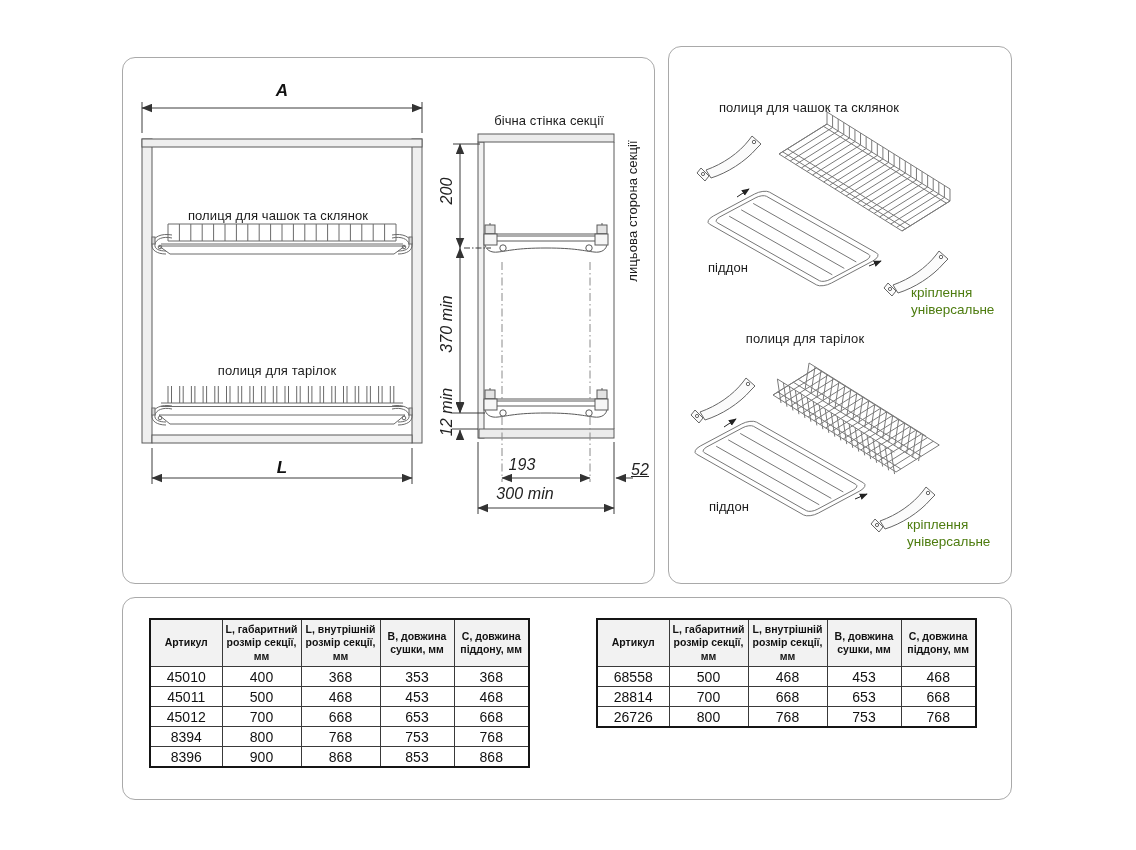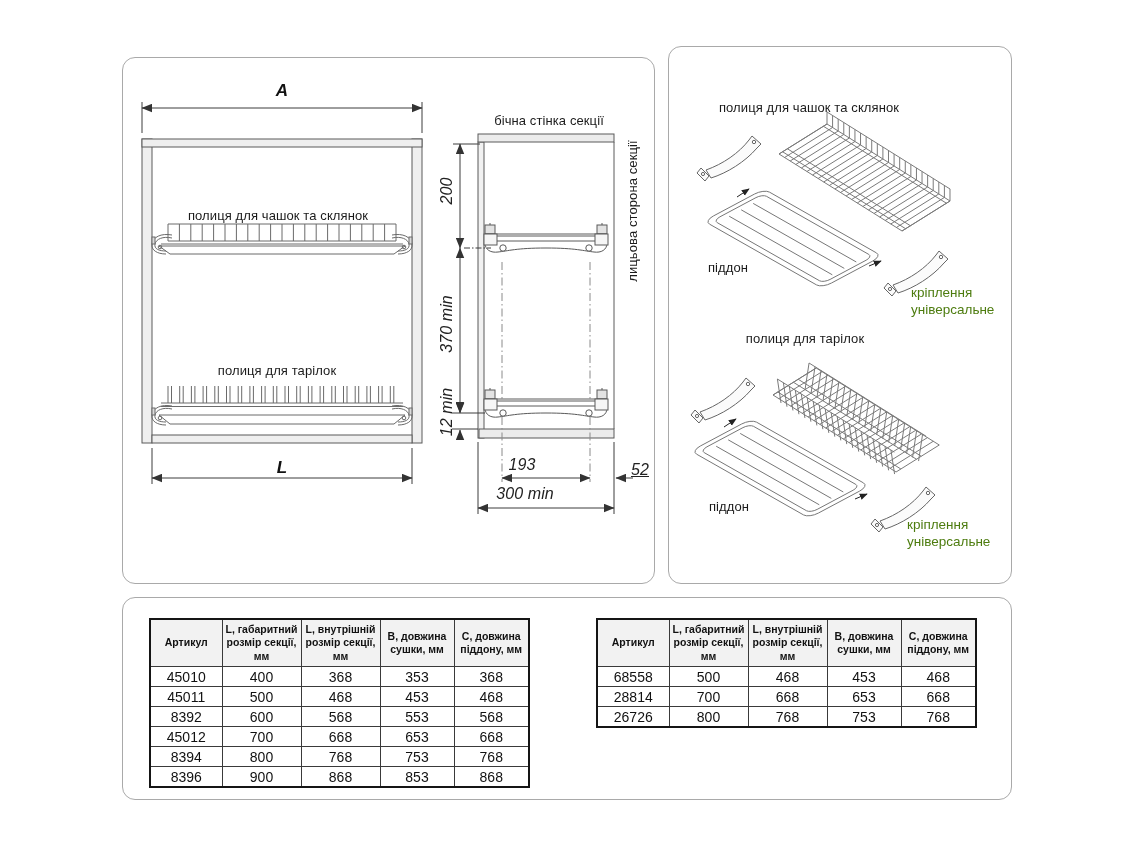--- a/index.html
+++ b/index.html
@@ -259,27 +259,20 @@
               <td>368</td>
             </tr>
             <tr>
               <td>45011</td>
               <td>500</td>
               <td>468</td>
               <td>453</td>
               <td>468</td>
             </tr>
             <tr>
-              <td>8392</td>
-              <td>600</td>
-              <td>568</td>
-              <td>553</td>
-              <td>568</td>
-            </tr>
-            <tr>
               <td>45012</td>
               <td>700</td>
               <td>668</td>
               <td>653</td>
               <td>668</td>
             </tr>
             <tr>
               <td>8394</td>
               <td>800</td>
               <td>768</td>

